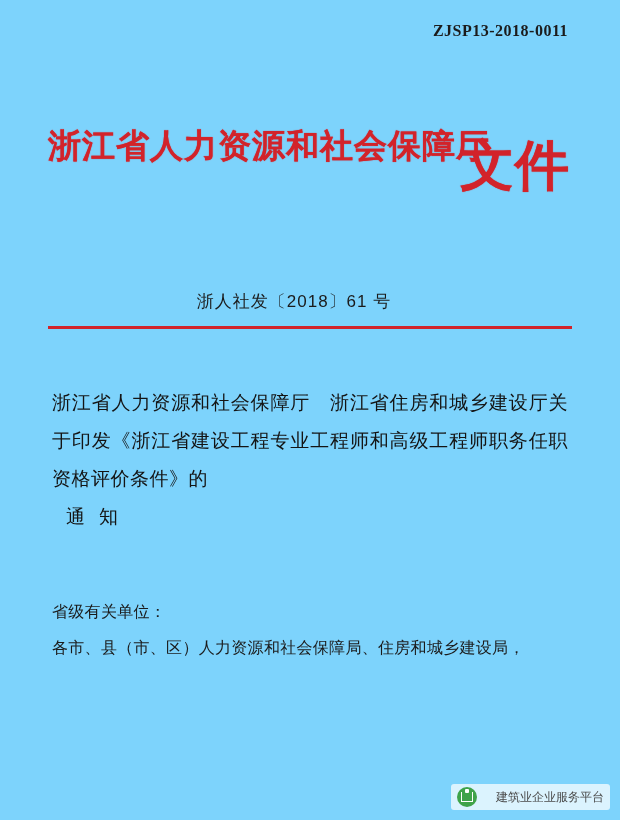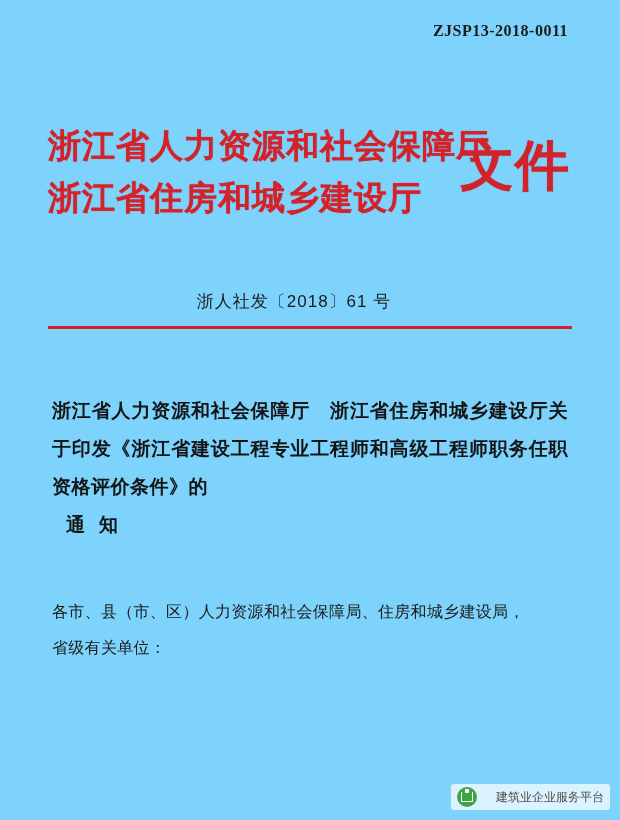--- a/index.html
+++ b/index.html
@@ -90,25 +90,25 @@
     top: 326px;
     left: 48px;
     width: 524px;
     height: 3px;
     background: #d2232a;
   }
 
   
   .title-block {
     position: absolute;
-    top: 392px;
+    top: 384px;
     left: 52px;
     width: 516px;
     font-family: "Liberation Serif", serif;
-    font-weight: bold;
+    font-weight: normal;
     font-size: 19px;
     line-height: 38px;
     color: #141414;
     letter-spacing: 0.5px;
     text-align: justify;
   }
   .title-block .title-last {
     display: block;
     text-align: left;
     letter-spacing: 14px;
@@ -186,37 +186,36 @@
 </head>
 <body>
 
 <div class="page">
 
   <div class="doc-code">ZJSP13-2018-0011</div>
 
   <div class="masthead">
     <div class="masthead-lines">
       <div class="mast-line">浙江省人力资源和社会保障厅</div>
-      <div class="mast-line">浙江省住房和城乡建设厅</div>
     </div>
     <div class="mast-wen">文件</div>
   </div>
 
   <div class="issue-no">浙人社发〔2018〕61 号</div>
 
   <div class="red-rule"></div>
 
   <div class="title-block">
     <span>浙江省人力资源和社会保障厅　浙江省住房和城乡建设厅关于印发《浙江省建设工程专业工程师和高级工程师职务任职资格评价条件》的</span>
     <span class="title-last">通知</span>
   </div>
 
   <div class="body-text">
+    <p>省级有关单位：</p>
     <p>各市、县（市、区）人力资源和社会保障局、住房和城乡建设局，</p>
-    <p>省级有关单位：</p>
   </div>
 
   <div class="watermark">
     <span class="wm-logo"></span>
     <span class="wm-text">建筑业企业服务平台</span>
   </div>
 
 </div>
 
 </body></html>

